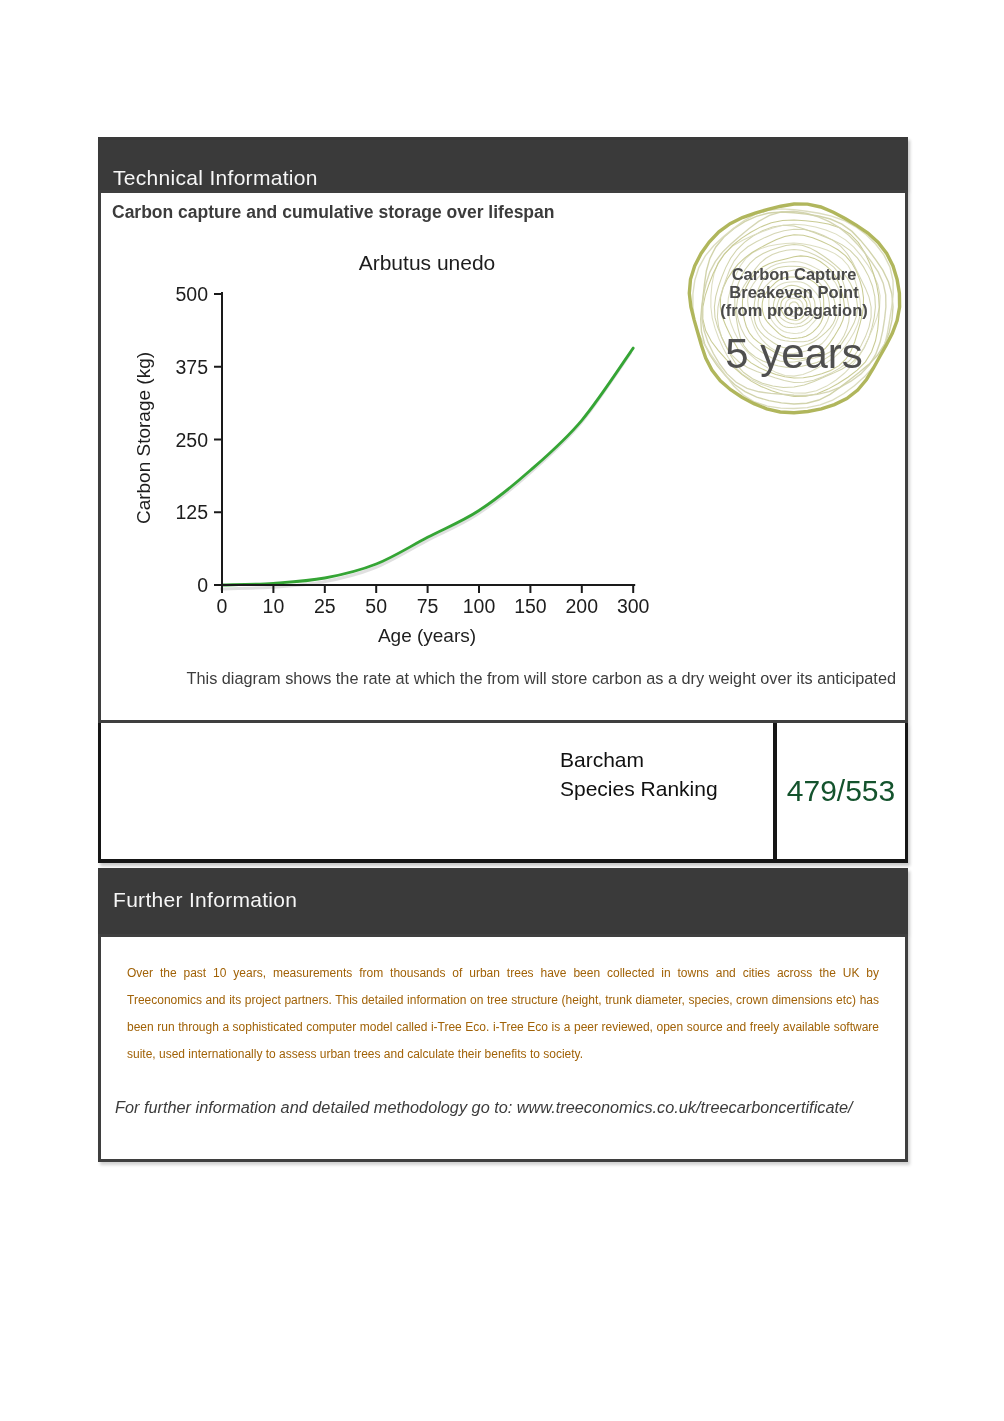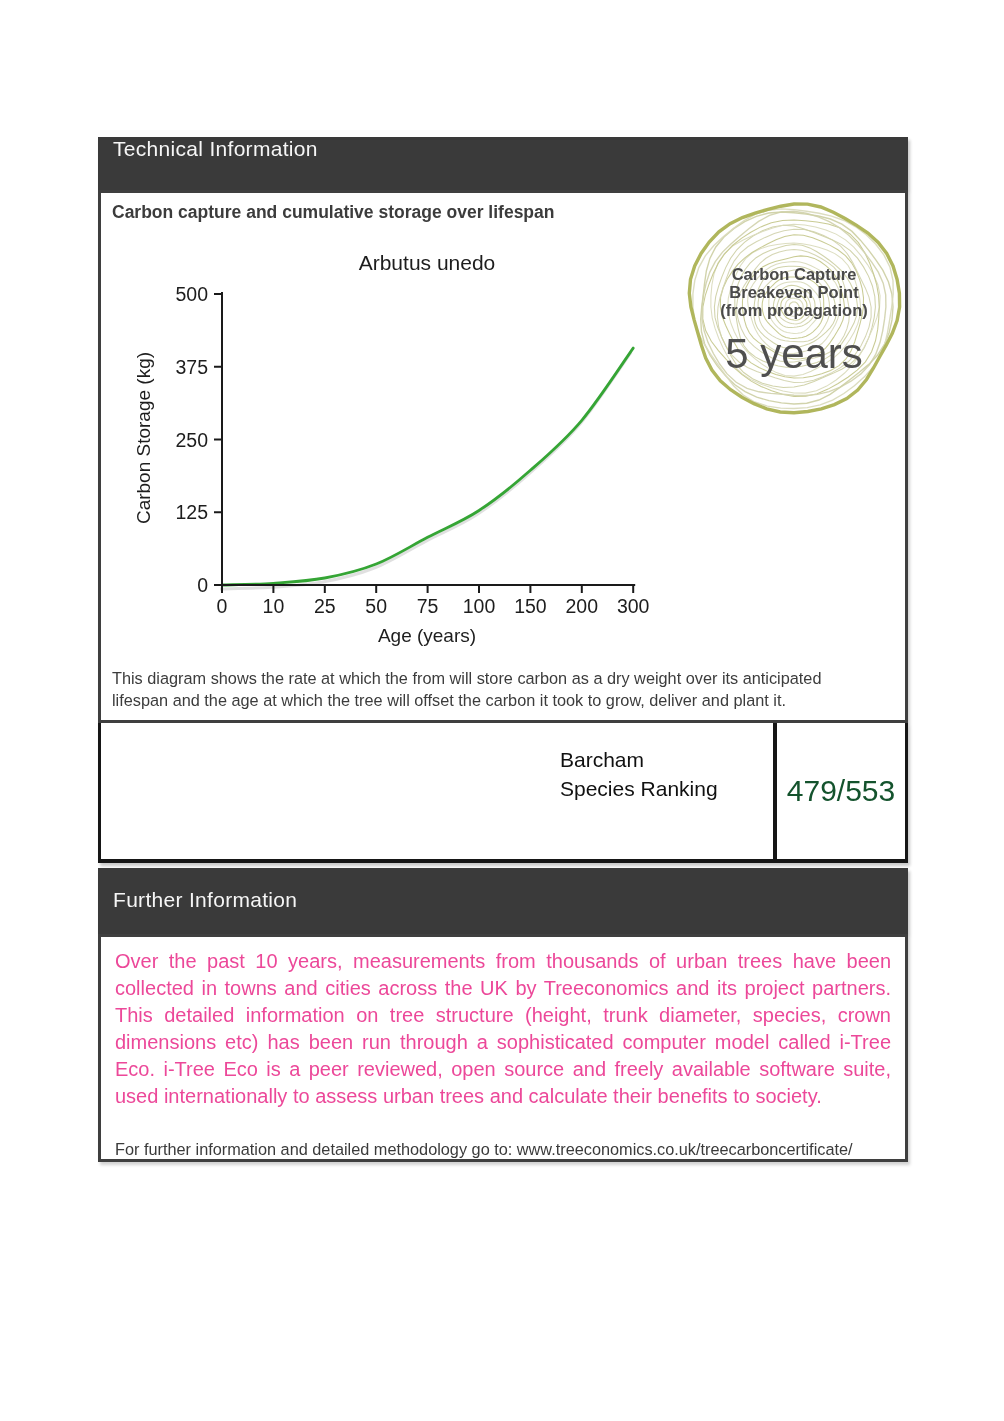--- a/index.html
+++ b/index.html
@@ -5,49 +5,49 @@
   html,body{margin:0;padding:0;background:#ffffff;}
   .page{
     position:relative;width:1004px;height:1421px;background:#ffffff;overflow:hidden;
     font-family:"Liberation Sans","DejaVu Sans",sans-serif;color:#3c3c3c;
   }
   .dark-bar{
     position:absolute;left:98px;width:810px;background:#3a3a3a;color:#f6f6f6;
     box-sizing:border-box;padding-left:15px;font-size:21px;letter-spacing:.3px;
     box-shadow:2px 3px 3px rgba(0,0,0,.22);
   }
-  .tech-bar{top:137px;height:53px;display:flex;align-items:flex-start;}
+  .tech-bar{top:137px;height:53px;display:flex;align-items:flex-end;}
   .further-bar{top:868px;height:66px;padding-top:20px;}
   .panel{
     position:absolute;left:98px;width:810px;background:#ffffff;box-sizing:border-box;
     border:3px solid #3f3f3f;box-shadow:2px 3px 3px rgba(0,0,0,.18);
   }
-  .box1{top:190px;height:533px;}
+  .box1{top:190px;height:533px;text-align:right;}
   .box2{top:934px;height:228px;padding:11px 14px;}
   .section-title{position:absolute;left:11px;top:9px;font-size:17.5px;font-weight:bold;color:#3c3c3c;}
   .caption{position:absolute;left:11px;top:474px;width:784px;font-size:16.3px;line-height:22px;color:#3c3c3c;}
   .chart-svg{position:absolute;left:0;top:0;}
   .badge-svg{position:absolute;left:579px;top:3px;}
   .chart-title{font-size:21px;fill:#1d1d1d;}
   .axis-label{font-size:19px;fill:#1d1d1d;}
   .tick-label{font-size:19.5px;fill:#1d1d1d;}
   .badge-line{font-size:16.5px;font-weight:bold;fill:#4a4a4a;}
   .badge-value{font-size:42px;font-weight:400;fill:#4f4f4f;}
   .ranking{
     position:absolute;left:98px;top:723px;width:810px;height:140px;box-sizing:border-box;
     background:#fff;border:3px solid #161616;border-top:none;border-bottom-width:4px;
     display:flex;box-shadow:2px 3px 3px rgba(0,0,0,.22);
   }
   .ranking-left{position:relative;width:672px;}
   .ranking-divider{width:4px;background:#161616;}
   .ranking-label{position:absolute;left:459px;top:22px;font-size:21px;line-height:29px;color:#111;}
   .ranking-right{flex:1;display:flex;align-items:center;justify-content:center;}
   .ranking-value{font-size:30px;color:#14532d;}
-  .body-par{margin:0;font-size:20px;line-height:27px;text-align:justify;color:#ec4899;}
-  .link-par{margin:26px 0 0 0;font-size:16.3px;line-height:27px;color:#3b3b3b;}
+  .body-par{margin:12px;font-size:12px;line-height:27px;text-align:justify;color:#a16207;}
+  .link-par{margin:26px 0 0 0;font-size:16.3px;line-height:27px;color:#3b3b3b;font-style:italic;}
 </style>
 </head>
 <body>
 
 <div class="page">
 
   <div class="dark-bar tech-bar">
     <span>Technical Information</span>
   </div>
 
@@ -123,21 +123,20 @@
           <path d="M 219.6,111.0 L 217.1,124.6 L 212.3,137.3 L 206.2,149.2 L 199.8,160.5 L 193.5,172.0 L 186.5,183.5 L 177.7,194.0 L 166.8,202.5 L 154.4,208.6 L 141.3,212.8 L 127.8,215.5 L 114.0,216.7 L 100.2,216.0 L 86.7,212.8 L 73.9,207.7 L 61.9,201.2 L 50.6,193.7 L 40.3,184.7 L 31.9,174.0 L 25.7,162.0 L 21.4,149.3 L 17.8,136.8 L 14.2,124.1 L 10.9,111.0 L 9.3,97.2 L 10.5,83.3 L 14.7,69.9 L 21.1,57.4 L 29.2,46.0 L 38.9,35.9 L 50.1,27.7 L 62.4,21.6 L 75.1,17.1 L 87.9,13.4 L 100.7,10.2 L 114.0,8.0 L 127.5,8.1 L 140.8,11.0 L 153.3,16.2 L 165.1,22.5 L 176.6,29.4 L 187.9,37.1 L 198.2,46.4 L 206.7,57.5 L 213.0,70.0 L 217.1,83.4 L 219.4,97.1 L 219.6,111.0 Z" fill="none" stroke="#b0b65c" stroke-width="3.4"></path>
         </g>
       <text x="114" y="84" text-anchor="middle" class="badge-line">Carbon Capture</text>
       <text x="114" y="102" text-anchor="middle" class="badge-line">Breakeven Point</text>
       <text x="114" y="120" text-anchor="middle" class="badge-line">(from propagation)</text>
       <text x="114" y="172" text-anchor="middle" class="badge-value">5 years</text>
     </svg>
 
     <div class="caption">
       <div>This diagram shows the rate at which the from will store carbon as a dry weight over its anticipated</div>
-      <div>lifespan and the age at which the tree will offset the carbon it took to grow, deliver and plant it.</div>
     </div>
   </div>
 
   <div class="ranking">
     <div class="ranking-left">
       <div class="ranking-label">
         <div>Barcham</div>
         <div>Species Ranking</div>
       </div>
     </div>

